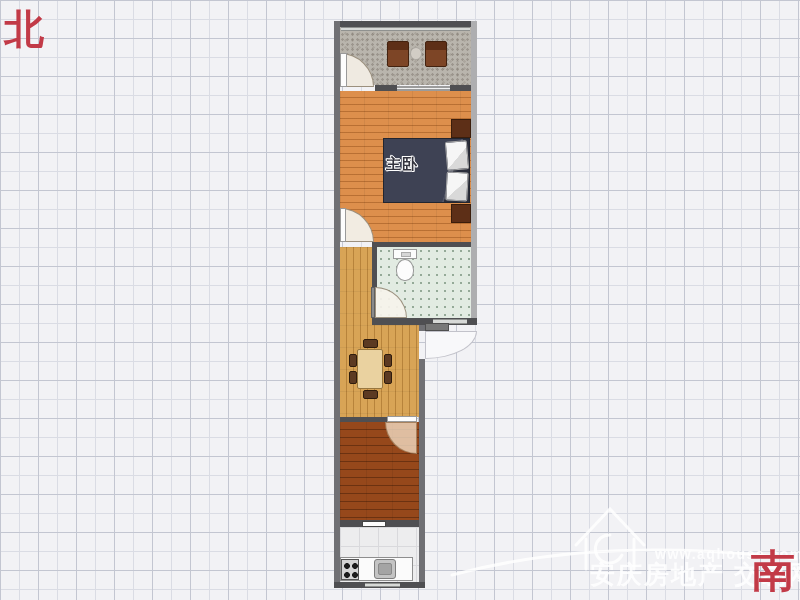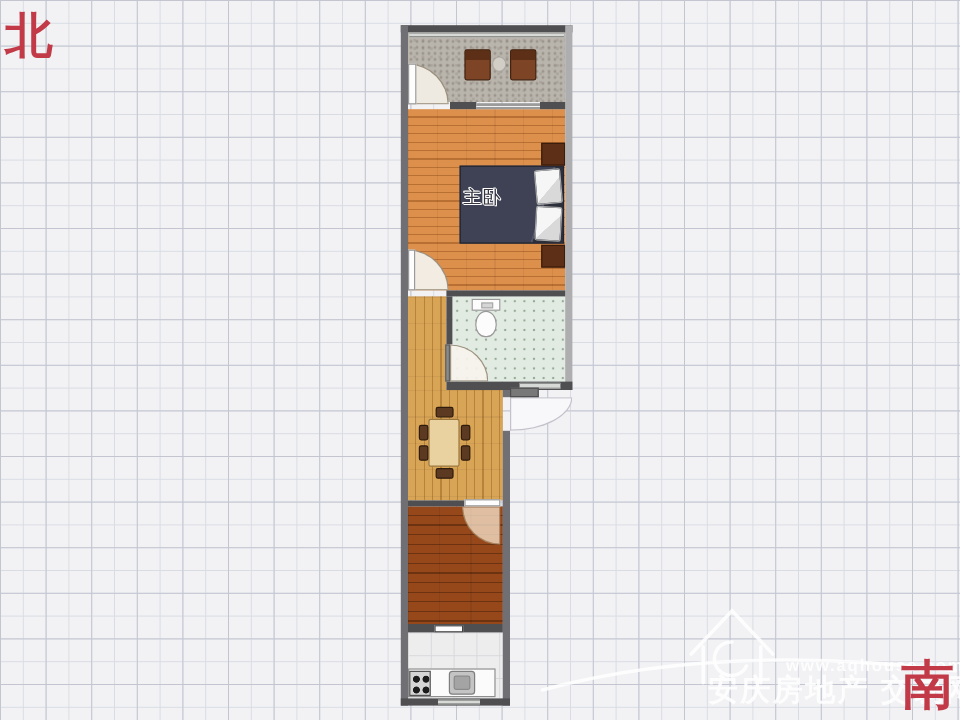--- a/index.html
+++ b/index.html
@@ -63,21 +63,21 @@
   
   .furn{z-index:25;}
   .seat{background:linear-gradient(var(--furniture-dark,#5d2f17) 0 8px,transparent 8px),var(--furniture-brown,#7d4526);
         border:1px solid #43220f;border-radius:2px;}
   .nightstand{background:var(--furniture-dark,#6e3a1c);border:1px solid #3a1d0b;}
   .bed{background:
         linear-gradient(287deg,rgba(0,0,0,.30) 0 24%,rgba(255,255,255,.10) 24.5% 25.5%,transparent 26%),
         var(--bed,#3e4254);
        border:1px solid #22252f;}
   .pillow{background:linear-gradient(135deg,#f6f6f6 55%,#d9d9d9 56%);border:1px solid #a8a8a8;border-radius:2px;}
-  .label-room{z-index:40;font-weight:normal;font-size:15px;color:#34343f;letter-spacing:1px;
+  .label-room{z-index:40;font-weight:bold;font-size:15px;color:#34343f;letter-spacing:1px;
       text-shadow:1px 0 #fff,-1px 0 #fff,0 1px #fff,0 -1px #fff,1px 1px #fff,-1px -1px #fff;}
   .toilet-tank{background:#fcfcfc;border:1px solid #9a9a9a;z-index:26;}
   .toilet-tank::after{content:"";position:absolute;left:30%;top:2px;width:40%;height:3px;background:#d6d6d6;border:1px solid #aaa;}
   .toilet-bowl{background:#fcfcfc;border:1px solid #9a9a9a;border-radius:50% 50% 46% 46%;z-index:26;}
   .table{background:#ead2a0;border:1px solid #99773f;border-radius:2px;}
   .chair{background:#5c3a22;border:1px solid #2f1c0d;border-radius:2px;}
   .counter{background:#fbfbfb;border:1px solid #8e8e8e;}
   .stove{background:
       radial-gradient(circle at 5px 6px,#1c1c1c 2.6px,transparent 3.2px),
       radial-gradient(circle at 13px 6px,#1c1c1c 2.6px,transparent 3.2px),

